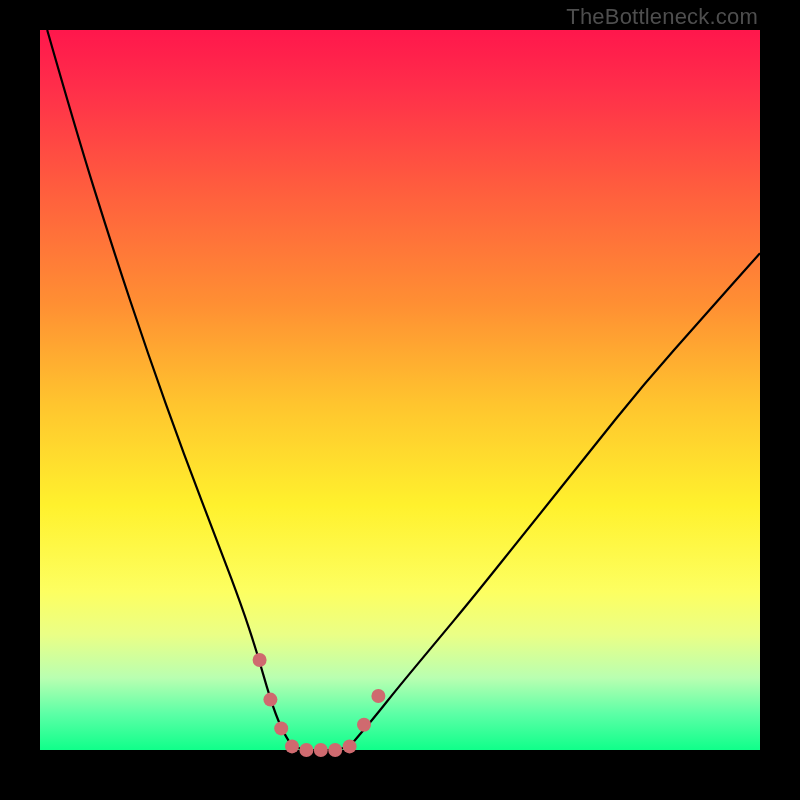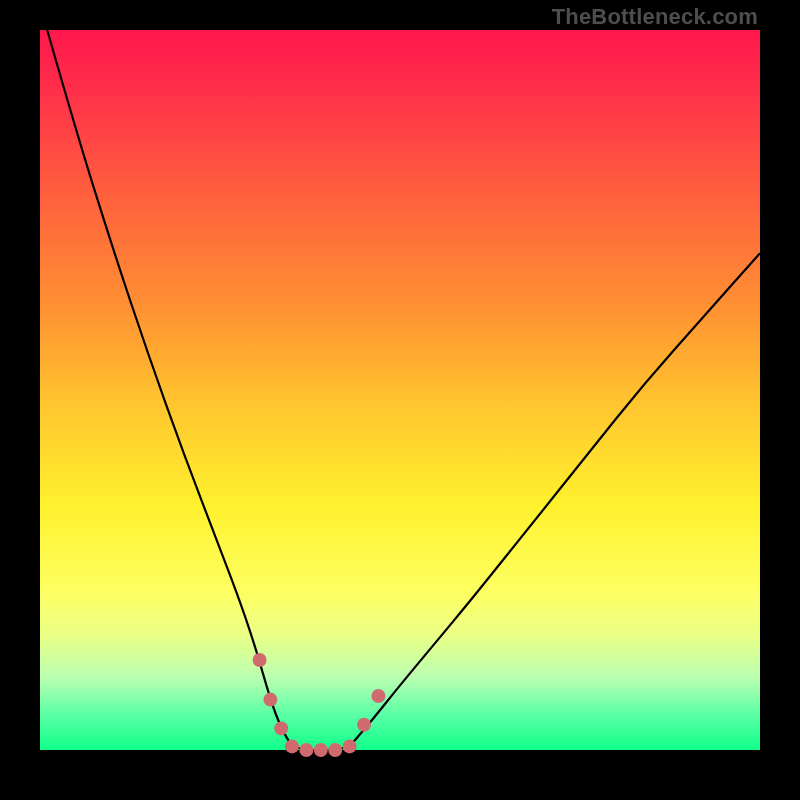--- a/index.html
+++ b/index.html
@@ -36,21 +36,21 @@
       #b9ffb1 90%,
       #5cffa6 95%,
       #10ff8a 100%
     );
   }
   .watermark {
     position: absolute;
     top: 4px;
     right: 42px;
     font-size: 22px;
-    font-weight: 700;
+    font-weight: 400;
     color: #4e4e4e;
     pointer-events: none;
     letter-spacing: 0.2px;
   }
   svg.curves {
     position: absolute;
     left: 0;
     top: 0;
     width: 720px;
     height: 720px;

